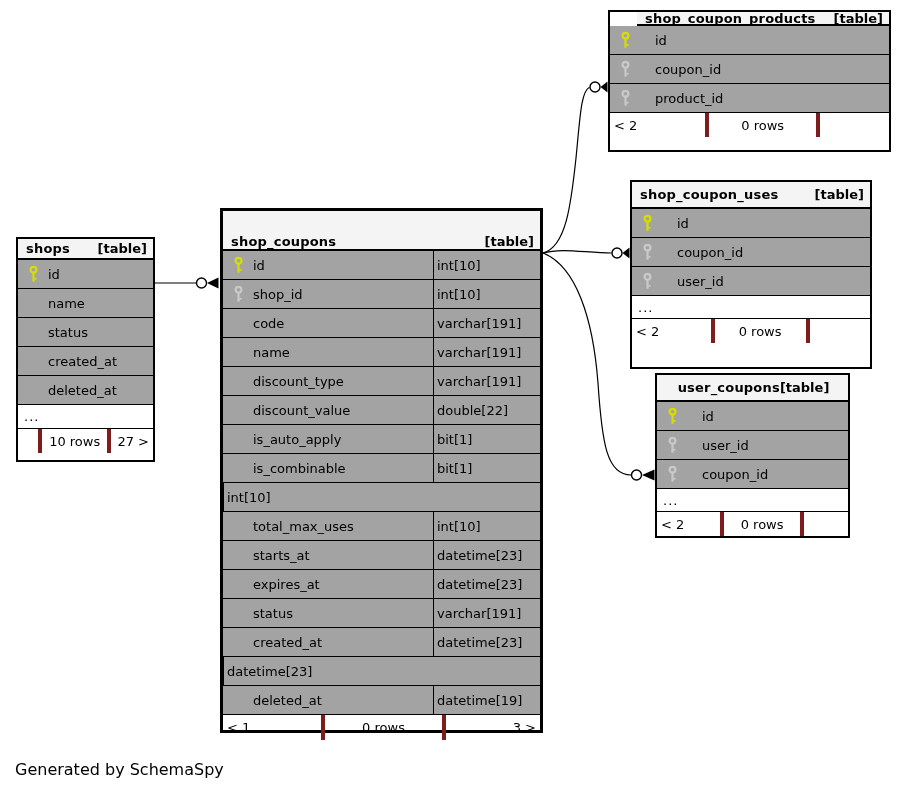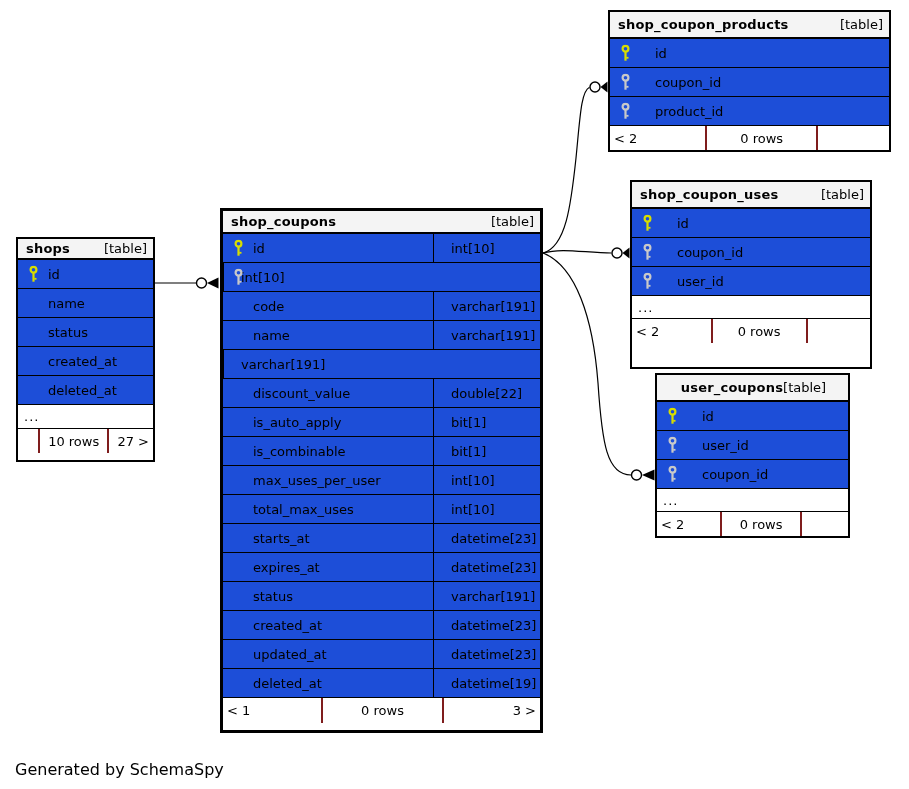--- a/index.html
+++ b/index.html
@@ -15,59 +15,59 @@
   .table-box {
     position:absolute; background:#fff; border:2px solid #000; z-index:2;
   }
   .table-box.focus { border-width:3px; }
   .tbl-header {
     display:flex; align-items:center; justify-content:space-between;
     background:#f4f4f4; border-bottom:2px solid #000;
     padding:0 6px 0 8px; font-size:13px;
   }
   .tbl-header .tname { font-weight:bold; letter-spacing:.2px; }
-  .tbl-header .ttag { font-weight:normal; }
+  .tbl-header .ttag { font-weight:bold; }
   .row {
     position:relative; display:flex; align-items:flex-end;
-    border-bottom:1px solid #000; background:#1d4ed8;
+    border-bottom:1px solid #000; background:#a3a3a3;
   }
   .row:last-child { border-bottom:none; }
   .keyicon { position:absolute; left:10px; top:50%; transform:translateY(-50%); line-height:0; }
   .cname { flex:1; display:flex; align-items:center; height:100%; }
   .indent-sm .cname { padding-left:30px; }
   .indent-lg .cname { padding-left:45px; }
   .ctype {
     width:107px; height:100%; display:flex; align-items:center;
-    border-left:1px solid #000; padding-left:17px;
+    border-left:1px solid #000; padding-left:3px;
   }
   .ellipsis-row {
     display:flex; align-items:center; border-bottom:1px solid #000;
     padding-left:6px; letter-spacing:1px;
   }
   .tbl-footer { display:flex; }
   .fcell { display:flex; align-items:center; height:100%; overflow:hidden; }
-  .fcell + .fcell { border-left:2px solid #7f1d1d; }
+  .fcell + .fcell { border-left:4px solid #7f1d1d; }
   .f-left  { justify-content:flex-start; padding-left:4px; }
   .f-center{ justify-content:center; }
   .f-right { justify-content:flex-end; padding-right:4px; }
 
   
   .tbl-shops { left:16px; top:237px; width:139px; height:225px; }
   .tbl-shops .tbl-header { height:21px; }
   .tbl-shops .row { height:29px; }
   .tbl-shops .ellipsis-row { height:24px; }
   .tbl-shops .tbl-footer { height:24px; }
 
   .tbl-shop_coupons { left:220px; top:208px; width:323px; height:525px; }
-  .tbl-shop_coupons .tbl-header { height:23px; }
+  .tbl-shop_coupons .tbl-header { height:40px;align-items:flex-end; }
   .tbl-shop_coupons .row { height:29px; }
   .tbl-shop_coupons .tbl-footer { height:25px; }
 
   .tbl-shop_coupon_products { left:608px; top:10px; width:283px; height:142px; }
-  .tbl-shop_coupon_products .tbl-header { height:27px; }
+  .tbl-shop_coupon_products .tbl-header { height:14px;margin-left:27px; }
   .tbl-shop_coupon_products .row { height:29px; }
   .tbl-shop_coupon_products .tbl-footer { height:24px; }
 
   .tbl-shop_coupon_uses { left:630px; top:180px; width:242px; height:189px; }
   .tbl-shop_coupon_uses .tbl-header { height:27px; }
   .tbl-shop_coupon_uses .row { height:29px; }
   .tbl-shop_coupon_uses .ellipsis-row { height:23px; }
   .tbl-shop_coupon_uses .tbl-footer { height:24px; }
 
   .tbl-user_coupons { left:655px; top:373px; width:195px; height:165px; }
@@ -152,47 +152,48 @@
           </svg></span>
         <span class="cname">id</span>
         <span class="ctype">int[10]</span>
       </div>
       <div class="row">
         <span class="keyicon"><svg width="11" height="17" viewBox="0 0 11 17">
             <circle cx="5.5" cy="4.2" r="2.9" fill="none" stroke="#c9c9c9" stroke-width="2.2"></circle>
             <rect x="4.4" y="7" width="2.2" height="9.2" fill="#c9c9c9"></rect>
             <rect x="6.2" y="12.4" width="2.3" height="1.8" fill="#c9c9c9"></rect>
           </svg></span>
+        <span class="cname">shop_id</span>
         <span class="ctype">int[10]</span>
       </div>
       <div class="row">
         <span class="cname">code</span>
         <span class="ctype">varchar[191]</span>
       </div>
       <div class="row">
         <span class="cname">name</span>
         <span class="ctype">varchar[191]</span>
       </div>
       <div class="row">
+        <span class="cname">discount_type</span>
         <span class="ctype">varchar[191]</span>
       </div>
       <div class="row">
         <span class="cname">discount_value</span>
         <span class="ctype">double[22]</span>
       </div>
       <div class="row">
         <span class="cname">is_auto_apply</span>
         <span class="ctype">bit[1]</span>
       </div>
       <div class="row">
         <span class="cname">is_combinable</span>
         <span class="ctype">bit[1]</span>
       </div>
       <div class="row">
-        <span class="cname">max_uses_per_user</span>
         <span class="ctype">int[10]</span>
       </div>
       <div class="row">
         <span class="cname">total_max_uses</span>
         <span class="ctype">int[10]</span>
       </div>
       <div class="row">
         <span class="cname">starts_at</span>
         <span class="ctype">datetime[23]</span>
       </div>
@@ -202,21 +203,20 @@
       </div>
       <div class="row">
         <span class="cname">status</span>
         <span class="ctype">varchar[191]</span>
       </div>
       <div class="row">
         <span class="cname">created_at</span>
         <span class="ctype">datetime[23]</span>
       </div>
       <div class="row">
-        <span class="cname">updated_at</span>
         <span class="ctype">datetime[23]</span>
       </div>
       <div class="row">
         <span class="cname">deleted_at</span>
         <span class="ctype">datetime[19]</span>
       </div>
       <div class="tbl-footer">
         <div class="fcell f-left" style="width: 31%;">&lt; 1</div>
         <div class="fcell f-center" style="width: 38%;">0 rows</div>
         <div class="fcell f-right" style="width: 31%;">3 &gt;</div>

